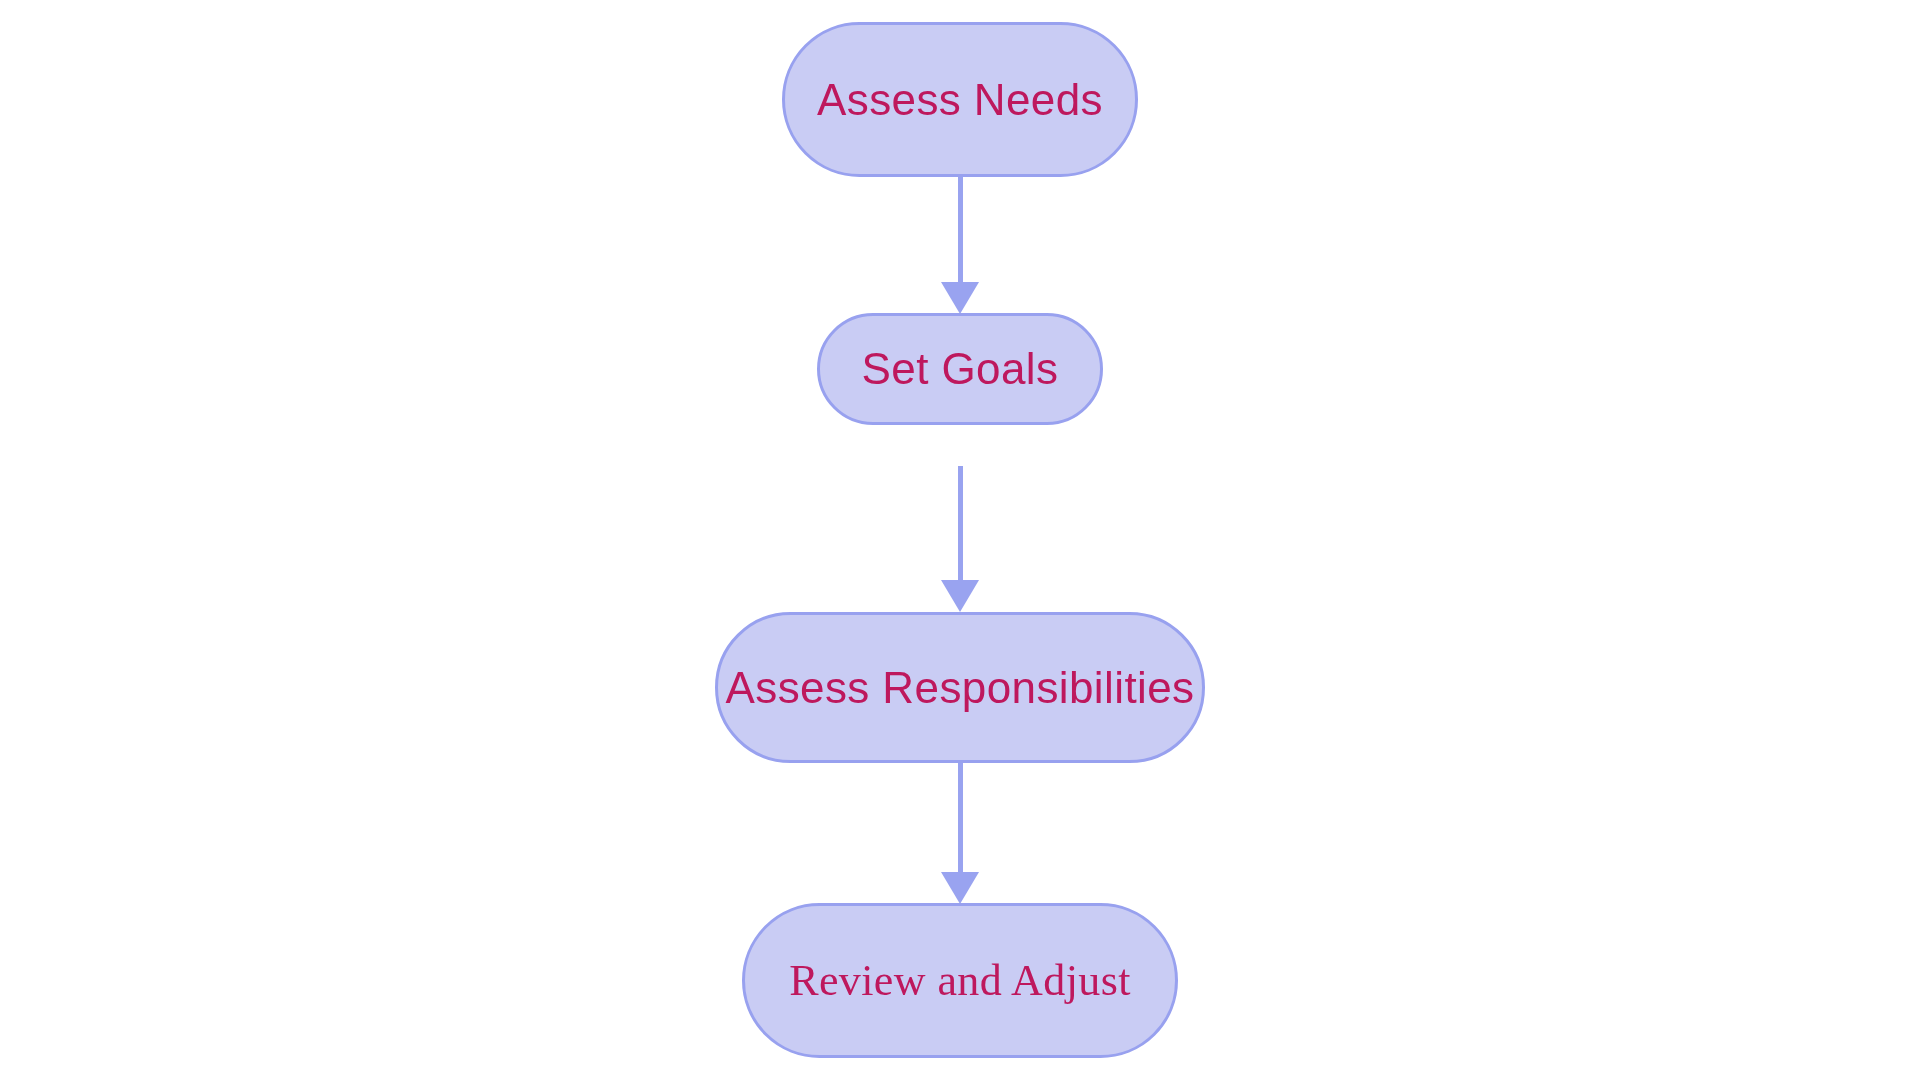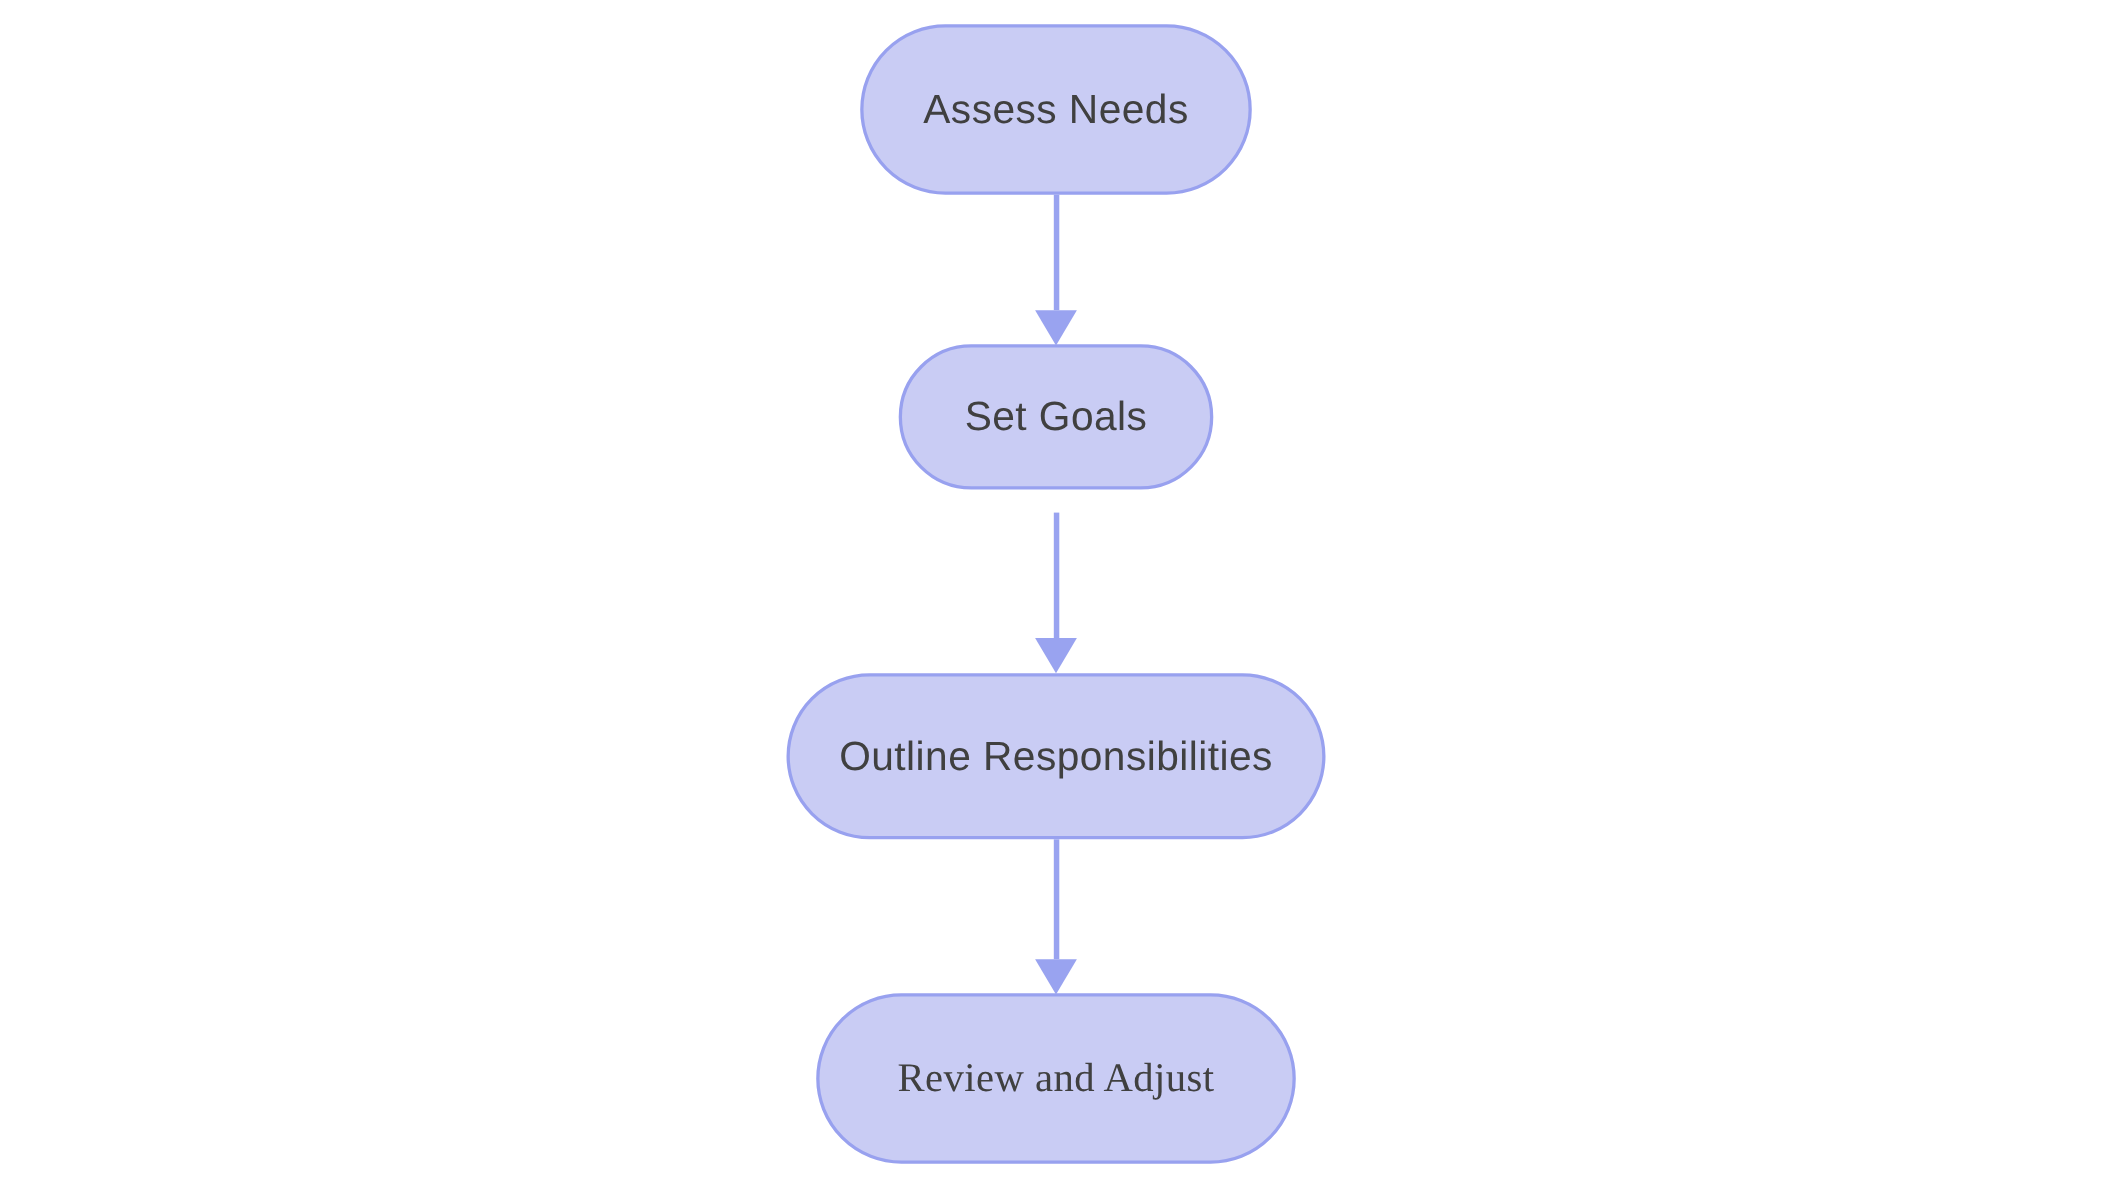--- a/index.html
+++ b/index.html
@@ -19,28 +19,28 @@
     position: absolute;
     box-sizing: border-box;
     background: #c9ccf4;
     border: 3px solid #98a1ef;
     border-radius: 90px;
     display: flex;
     align-items: center;
     justify-content: center;
   }
   .node-label {
-    color: #404040;
-    font-size: 37px;
+    color: #be185d;
+    font-size: 44px;
     font-weight: 500;
     letter-spacing: 0.4px;
     white-space: nowrap;
   }
   .node-1 { left: 782px; top: 22px;  width: 356px; height: 155px; }
-  .node-2 { left: 817px; top: 313px; width: 286px; height: 132px; }
+  .node-2 { left: 817px; top: 313px; width: 286px; height: 112px; }
   .node-3 { left: 715px; top: 612px; width: 490px; height: 151px; }
   .node-4 { left: 742px; top: 903px; width: 436px; height: 155px; font-family: Liberation Serif, serif; }
 
   .arrow {
     position: absolute;
     left: 941px;
     width: 38px;
     display: flex;
     flex-direction: column;
     align-items: center;
@@ -78,21 +78,21 @@
   <div class="node node-2">
     <span class="node-label">Set Goals</span>
   </div>
 
   <div class="arrow arrow-2">
     <div class="arrow-shaft"></div>
     <div class="arrow-head"></div>
   </div>
 
   <div class="node node-3">
-    <span class="node-label">Outline Responsibilities</span>
+    <span class="node-label">Assess Responsibilities</span>
   </div>
 
   <div class="arrow arrow-3">
     <div class="arrow-shaft"></div>
     <div class="arrow-head"></div>
   </div>
 
   <div class="node node-4">
     <span class="node-label">Review and Adjust</span>
   </div>

